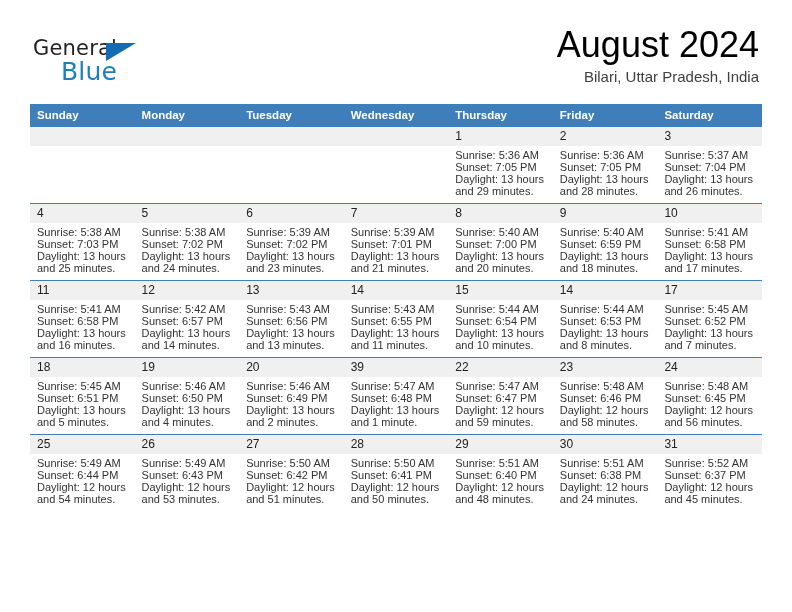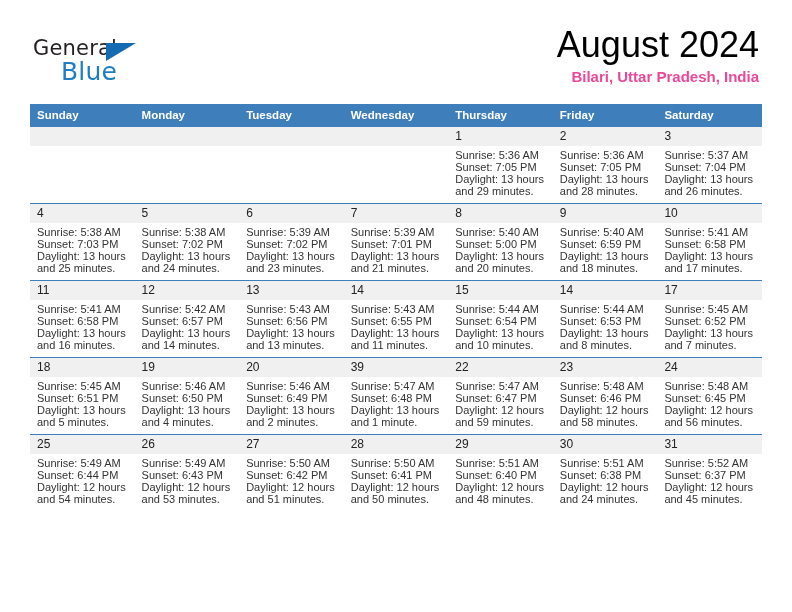--- a/index.html
+++ b/index.html
@@ -73,22 +73,22 @@
   }
   .cal-title {
     font-size: 36px;
     font-weight: 400;
     color: #000000;
     line-height: 34px;
     white-space: nowrap;
   }
   .cal-subtitle {
     font-size: 15px;
-    font-weight: 700;
-    color: #ec4899;
+    font-weight: 400;
+    color: #404040;
     line-height: 20px;
     margin-top: 5px;
     white-space: nowrap;
   }
 
   
   .cal {
     position: absolute;
     left: 30px;
     top: 104px;
@@ -272,21 +272,21 @@
                 <div>Daylight: 13 hours</div>
                 <div>and 21 minutes.</div>
               </div>
             </div>
           </td>
           <td>
             <div class="daybox">
               <div class="daynum">8</div>
               <div class="details">
                 <div>Sunrise: 5:40 AM</div>
-                <div>Sunset: 5:00 PM</div>
+                <div>Sunset: 7:00 PM</div>
                 <div>Daylight: 13 hours</div>
                 <div>and 20 minutes.</div>
               </div>
             </div>
           </td>
           <td>
             <div class="daybox">
               <div class="daynum">9</div>
               <div class="details">
                 <div>Sunrise: 5:40 AM</div>

